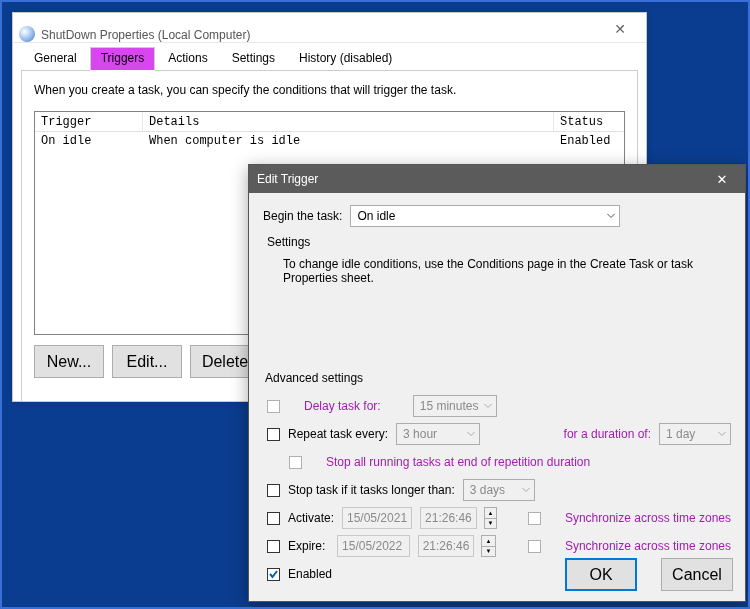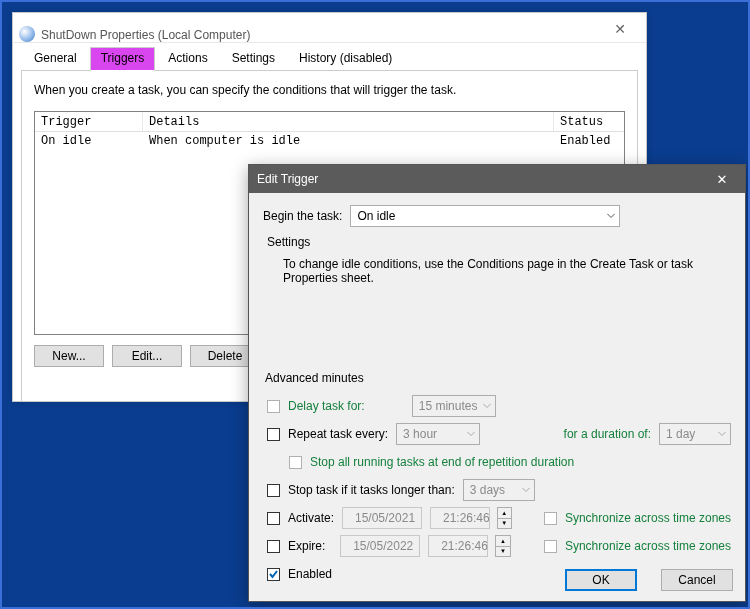--- a/index.html
+++ b/index.html
@@ -104,25 +104,25 @@
   .col-status { width: 70px; }
   .grid-row { padding: 2px 0; }
   .grid-row > div { padding: 0 6px; }
   .btn-row {
     margin-top: 10px;
     display: flex;
     gap: 8px;
   }
   .btn {
     width: 70px;
-    height: 22px;
+    height: 33px;
     background: #e1e1e1;
     border: 1px solid #adadad;
     font-family: inherit;
-    font-size: 12px;
+    font-size: 16px;
     cursor: pointer;
   }
 
   
   .dlg {
     position: absolute;
     left: 246px;
     top: 162px;
     width: 498px;
     height: 438px;
@@ -180,29 +180,29 @@
     border: 1px solid #333;
     background: #fff;
     display: inline-flex;
     align-items: center;
     justify-content: center;
     flex-shrink: 0;
   }
   .cb.disabled { border-color: #b0b0b0; }
   .cb .tick { display:none; }
   .cb.checked .tick { display:block; }
-  .disabled-text { color: #15803d; }
+  .disabled-text { color: #a21caf; margin-left: 16px; }
   .txtbox {
     height: 22px;
     width: 80px;
     background: #fff;
     border: 1px solid #adadad;
     display: flex;
     align-items: center;
-    padding: 0 12px;
+    padding: 0 4px;
   }
   .txtbox.disabled { background: #f0f0f0; border-color: #c8c8c8; color:#8a8a8a;}
   .spinner {
     width: 16px;
     height: 22px;
     display: flex;
     flex-direction: column;
     border: 1px solid #adadad;
     margin-left: -1px;
   }
@@ -282,27 +282,27 @@
               <path d="M0 0 L4 4 L8 0" fill="none" stroke="#555" stroke-width="1"></path>
             </svg>
         </span>
       </div>
     </div>
     <div class="settings-pane">
       <div class="settings-label">Settings</div>
       <div class="settings-text">To change idle conditions, use the Conditions page in the Create Task or task Properties sheet.</div>
     </div>
 
-    <div class="adv-label">Advanced minutes</div>
+    <div class="adv-label">Advanced settings</div>
     <div class="adv">
 
       <div class="row">
         <span class="cb disabled"></span>
         <span class="lbl disabled-text">Delay task for:</span>
-        <div class="select sm disabled" style="margin-left:39px">
+        <div class="select sm disabled" style="margin-left:24px">
           <span>15 minutes</span>
           <span class="chev">
               <svg width="8" height="5">
                 <path d="M0 0 L4 4 L8 0" fill="none" stroke="#aaa" stroke-width="1"></path>
               </svg>
             </span>
         </div>
       </div>
 
       <div class="row">

